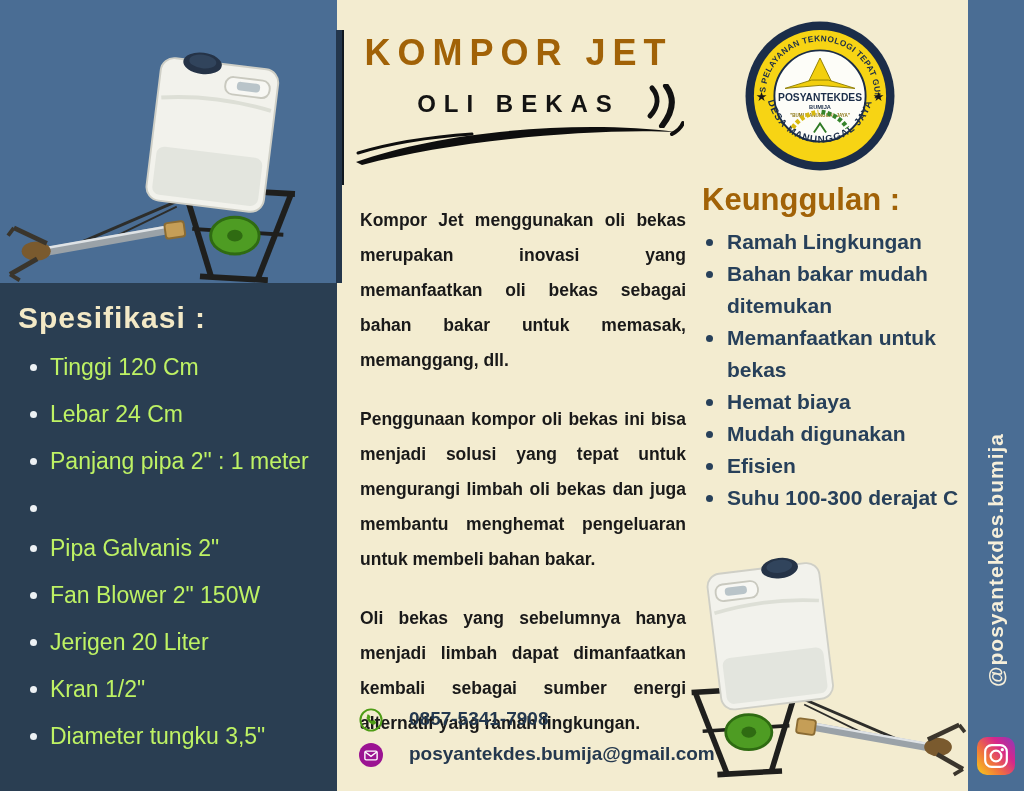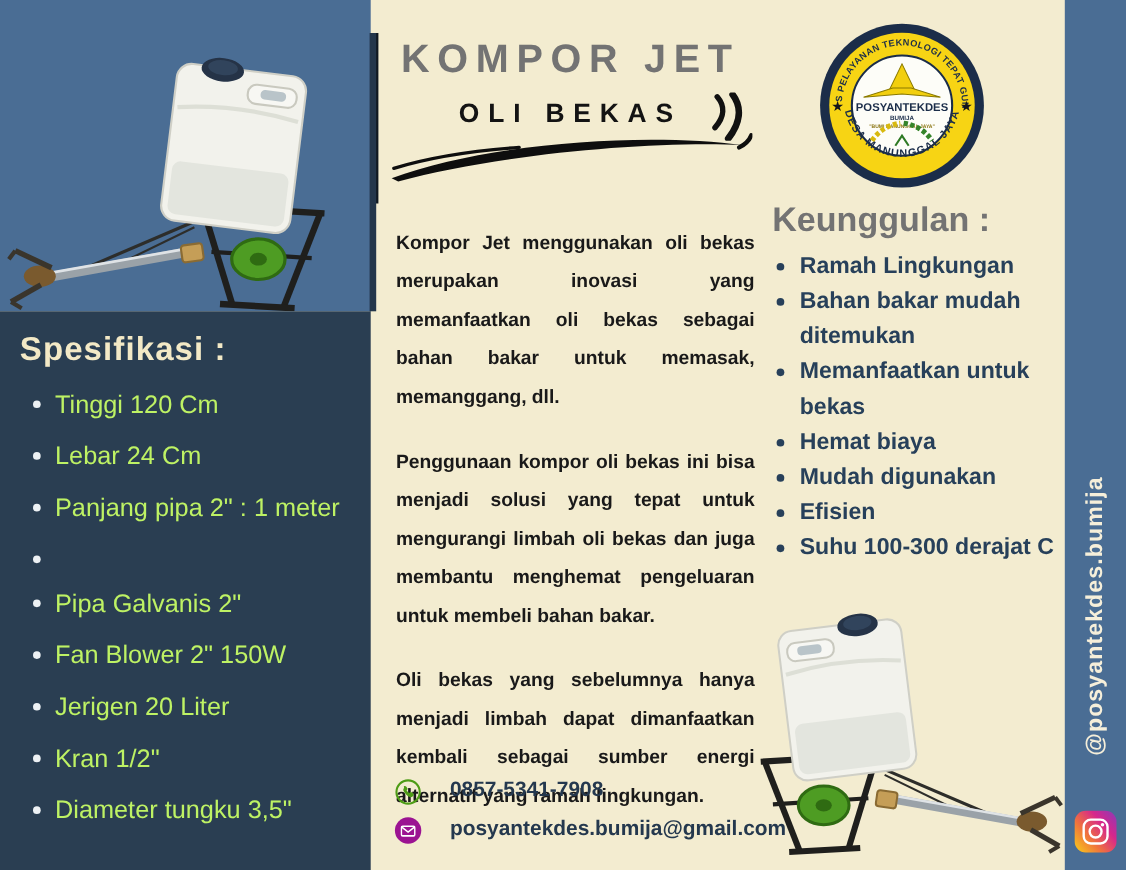--- a/index.html
+++ b/index.html
@@ -16,38 +16,38 @@
   .specs-heading { font-size:30px; font-weight:bold; color:#f3e9c6; letter-spacing:1px; margin:4px 0 22px 0; }
   ul.specs-list { list-style:none; }
   ul.specs-list li { display:flex; align-items:flex-start; color:#bef264; font-size:23px; line-height:21px; margin-bottom:26px; }
   ul.specs-list .bullet, ul.adv-list .bullet { flex:0 0 auto; margin-right:13px; }
   ul.specs-list .bullet { width:7px; height:7px; border-radius:50%; background:#edf1f4; margin-top:7px; margin-left:12px; }
 
   
   .center-col { position:absolute; left:337px; top:0; width:363px; height:791px; }
   .title-vline { position:absolute; left:2px; top:30px; width:5px; height:155px; background:#101820; }
   .title-block { position:absolute; left:0; top:0; width:363px; text-align:center; }
-  .title-main { margin-top:32px; font-size:36px; font-weight:800; letter-spacing:7px; color:#737373; }
+  .title-main { margin-top:32px; font-size:36px; font-weight:800; letter-spacing:7px; color:#a16207; }
   .subtitle-row { position:relative; margin-top:16px; }
   .title-sub { display:inline-block; font-size:24px; font-weight:800; letter-spacing:8px; color:#131313; }
   .tick-marks { position:absolute; right:22px; top:-6px; width:34px; height:44px; }
   .swoosh { display:block; margin:2px auto 0 auto; width:330px; height:46px; }
   .description { position:absolute; left:23px; top:203px; width:326px; }
   .description p { font-size:17.5px; font-weight:700; color:#191919; line-height:35px; text-align:justify; margin-bottom:24px; }
   .contact { position:absolute; left:22px; top:708px; width:330px; }
   .contact-row { display:flex; align-items:flex-start; margin-bottom:11px; cursor:pointer;gap:16px; }
   .contact-row .cicon { flex:0 0 auto; margin-right:10px; }
   .contact-text { font-size:19px; font-weight:700; color:#24384e; }
   .phone-circle { display:inline-flex; width:24px; height:24px; }
   .mail-circle { display:inline-flex; width:24px; height:24px; border-radius:50%; background:#9b1392; align-items:center; justify-content:center; }
 
   
   .right-col { position:absolute; left:700px; top:0; width:268px; height:791px; }
   .logo-wrap { position:absolute; left:44px; top:20px; width:152px; height:152px; }
-  .adv-heading { position:absolute; left:2px; top:182px; font-size:31px; font-weight:800; color:#737373; }
+  .adv-heading { position:absolute; left:2px; top:182px; font-size:31px; font-weight:800; color:#a16207; }
   ul.adv-list { position:absolute; left:2px; top:226px; width:270px; list-style:none; }
   ul.adv-list li { display:flex; align-items:flex-start; color:#27405a; font-size:21px; font-weight:700; line-height:32px; }
   ul.adv-list .bullet { width:7px; height:7px; border-radius:50%; background:#27405a; margin-top:13px; margin-right:14px; margin-left:4px; }
   .photo-bottom { position:absolute; left:-45px; top:542px; width:315px; height:246px; }
   .photo-bottom svg { width:315px; height:240px; }
 
   
   .social-strip { position:absolute; left:968px; top:0; width:56px; height:791px; background:#4a6d94; }
   .ig-handle { position:absolute; left:0; bottom:66px; width:56px; height:330px; display:flex; align-items:center; justify-content:center;
                writing-mode:vertical-rl; transform:rotate(180deg); font-size:21px; font-weight:700; color:#f6efda; letter-spacing:1px; cursor:pointer; }

